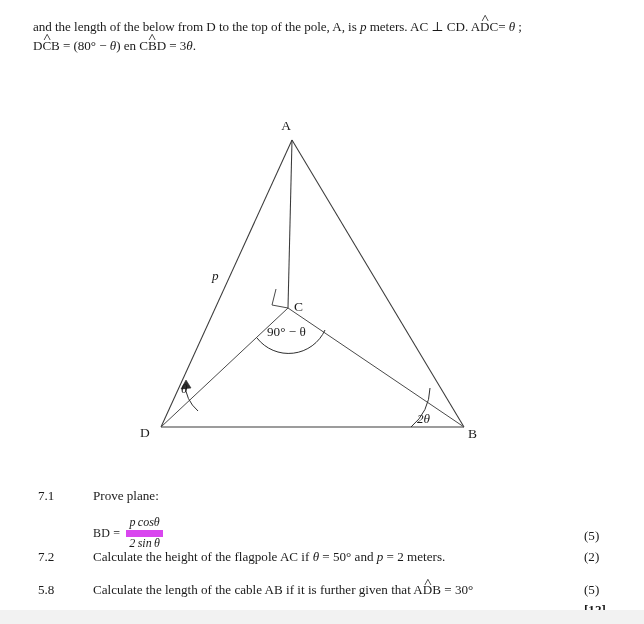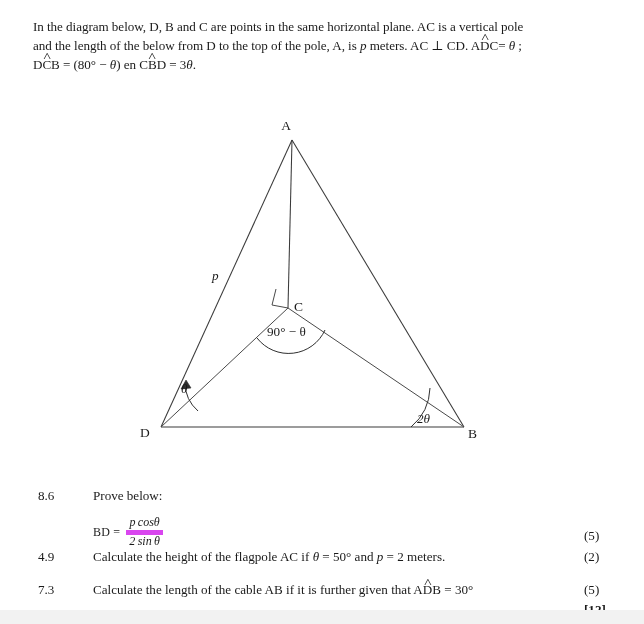--- a/index.html
+++ b/index.html
@@ -126,39 +126,38 @@
     flex-direction: column;
     text-align: center;
     vertical-align: middle;
     line-height: 1.14;
     margin-left: 2px;
     justify-content: flex-end;
   }
   .frac .num { padding: 0 3px 0px 3px; }
   .frac .den {
     padding: 0px 3px 0 3px;
-    border-top: 5px solid #d946ef;
+    border-top: 7px solid #d946ef;
     font-style: italic;
   }
 
   
   #bottom-band {
     position: absolute;
     left: 0;
     bottom: 0;
     width: 644px;
     height: 14px;
     background: #f2f2f2;
   }
 </style>
 </head>
 <body>
 
 <div id="intro">
-  <span class="ln">In the diagram below, D, B and C are points in the same horizontal plane.  AC is a vertical pole</span>
   <span class="ln">
     <span>and the length of the below from D to the top of the pole, A, is </span><span class="it">p</span><span> meters.  AC </span><span>⊥</span><span> CD.  A</span><span class="hatted"><span>D</span><span class="hatmark">^</span></span><span>C= </span><span class="it">θ</span><span> ;</span>
   </span>
   <span class="ln">
     <span>D</span><span class="hatted"><span>C</span><span class="hatmark">^</span></span><span>B = (80° − </span><span class="it">θ</span><span>) en  C</span><span class="hatted"><span>B</span><span class="hatmark">^</span></span><span>D  =  3</span><span class="it">θ</span><span>.</span>
   </span>
 </div>
 
 <div id="diagram-wrap">
   <svg id="diagram" width="644" height="350" viewBox="0 0 644 350">
@@ -191,42 +190,42 @@
 
     <text class="dlabel-it" x="181" y="285">θ</text>
     <text class="dlabel-it" x="267" y="228" style="font-style:normal;">90° − θ</text>
     <text class="dlabel-it" x="417" y="315">2θ</text>
   </svg>
 </div>
 
 <div id="questions">
 
   <div class="qrow" style="top:7px;">
-    <span class="qnum">8.6</span>
+    <span class="qnum">7.1</span>
     <span class="qbody">
-      <span>Prove below:</span>
+      <span>Prove plane:</span>
       <span class="eqline">
         <span class="eqlhs">BD  =</span>
         <span class="frac">
           <span class="num it">p cosθ</span>
           <span class="den it">2 sin θ</span>
         </span>
       </span>
     </span>
     <span class="qmarks" style="position:absolute; top:40px;">(5)</span>
   </div>
 
   <div class="qrow" style="top:68px;">
-    <span class="qnum">4.9</span>
+    <span class="qnum">7.2</span>
     <span class="qbody"><span>Calculate the height of the flagpole AC if  </span><span class="it">θ</span><span> = 50° and </span><span class="it">p</span><span> = 2 meters.</span></span>
     <span class="qmarks">(2)</span>
   </div>
 
   <div class="qrow" style="top:101px;">
-    <span class="qnum">7.3</span>
+    <span class="qnum">5.8</span>
     <span class="qbody"><span>Calculate the length of the cable AB if it is further given that A</span><span class="hatted"><span>D</span><span class="hatmark">^</span></span><span>B = 30°</span></span>
     <span class="qmarks">(5)</span>
   </div>
 
   <div class="qrow" style="top:121px;">
     <span class="qtotal">[12]</span>
   </div>
 </div>
 
 <div id="bottom-band"></div>

